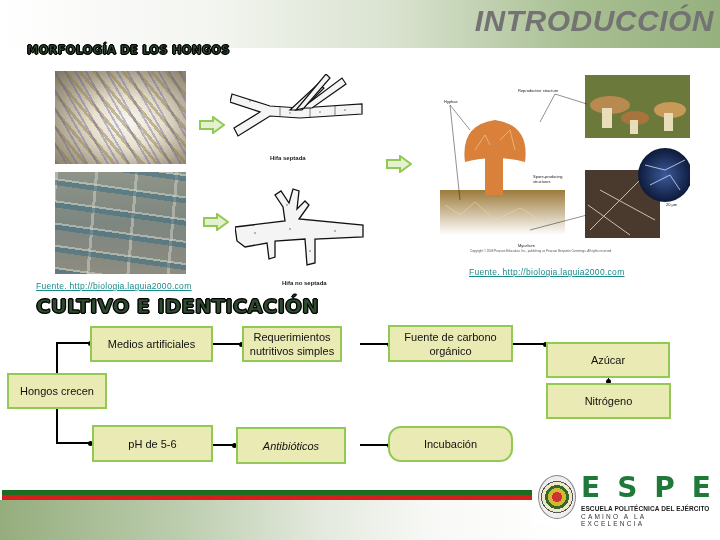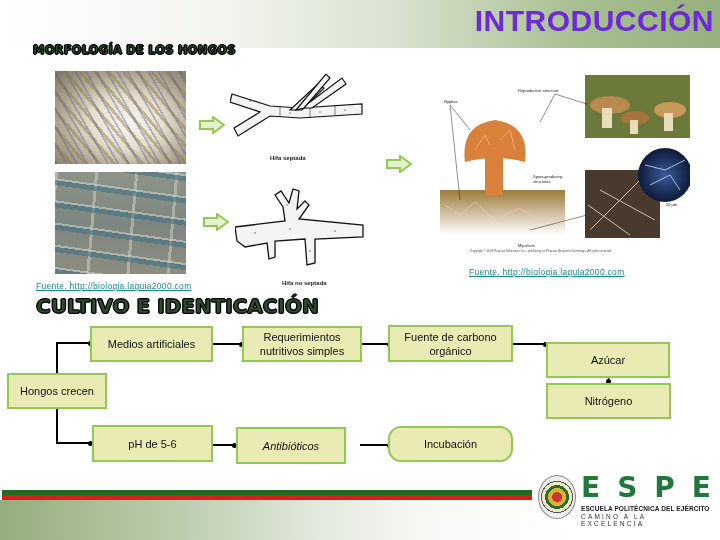--- a/index.html
+++ b/index.html
@@ -5,30 +5,30 @@
   * { margin:0; padding:0; box-sizing:border-box; }
   html, body { width:720px; height:540px; overflow:hidden; background:#ffffff; }
   body { position:relative; font-family:"Liberation Sans", sans-serif; }
 
   .top-band {
     position:absolute; left:0; top:0; width:720px; height:48px;
     background:linear-gradient(90deg,#ffffff 0%,#f3f5f0 30%,#d9e2cf 55%,#a8bf92 80%,#96b07e 100%);
   }
   .slide-title {
     position:absolute; right:6px; top:4px;
-    font-family:"Liberation Sans", sans-serif; font-weight:bold; 
-    font-size:30px; color:#6d28d9; letter-spacing:0.5px;
+    font-family:"Liberation Sans", sans-serif; font-weight:bold; font-style:italic;
+    font-size:30px; color:#737373; letter-spacing:0.5px;
   }
   .section-heading {
     position:absolute; font-family:"DejaVu Sans", sans-serif; font-weight:bold;
     color:#1b3a1b; -webkit-text-stroke:0.6px #000;
     text-shadow: 1px 0 0 #000, -1px 0 0 #000, 0 1px 0 #000, 0 -1px 0 #000;
     color:#2e4a2e;
   }
-  .sec1 { left:33px; top:43px; font-size:11.5px; letter-spacing:0.2px; }
+  .sec1 { left:27px; top:43px; font-size:11.5px; letter-spacing:0.2px; }
   .sec2 { left:36px; top:294px; font-size:20px; }
 
   
   .photo { position:absolute; border:none; }
   .micro1 {
     left:55px; top:71px; width:131px; height:93px;
     background:
       repeating-linear-gradient(60deg, rgba(90,80,160,0.35) 0 2px, transparent 2px 9px),
       repeating-linear-gradient(50deg, rgba(140,120,70,0.45) 0 3px, transparent 3px 11px),
       radial-gradient(ellipse at 55% 55%, #f8f6ef 0%, #e6e0cc 35%, #a9a08a 70%, #7a7460 100%);
@@ -221,21 +221,21 @@
 <div class="line" style="left:360px;top:444px;width:30px;height:2px;"></div>
 <div class="dot" style="left:387px;top:443px;"></div>
 
 <div class="line" style="left:513px;top:343px;width:34px;height:2px;"></div>
 <div class="dot" style="left:543px;top:342px;"></div>
 <div class="line" style="left:608px;top:360px;width:1px;height:22px;"></div>
 <div class="dot" style="left:606px;top:379px;"></div>
 
 <div class="fbox" style="left:7px;top:373px;width:100px;height:36px;">Hongos crecen</div>
 <div class="fbox" style="left:90px;top:326px;width:123px;height:36px;">Medios artificiales</div>
-<div class="fbox" style="left:242px;top:326px;width:120px;height:36px;">Requerimientos nutritivos simples</div>
+<div class="fbox" style="left:242px;top:326px;width:100px;height:36px;">Requerimientos nutritivos simples</div>
 <div class="fbox" style="left:388px;top:325px;width:125px;height:37px;">Fuente de carbono orgánico</div>
 <div class="fbox" style="left:546px;top:325px;width:124px;height:36px;margin-top:17px;">Azúcar</div>
 <div class="fbox" style="left:546px;top:383px;width:125px;height:36px;">Nitrógeno</div>
 <div class="fbox" style="left:92px;top:425px;width:121px;height:37px;">pH de 5-6</div>
 <div class="fbox" style="left:236px;top:427px;width:110px;height:37px;font-style:italic;">Antibióticos</div>
 <div class="fbox" style="left:388px;top:426px;width:125px;height:36px;border-radius:13px;">Incubación</div>
 
 <div class="footer-band"></div>
 <div class="footer-green"></div>
 <div class="footer-red"></div>

